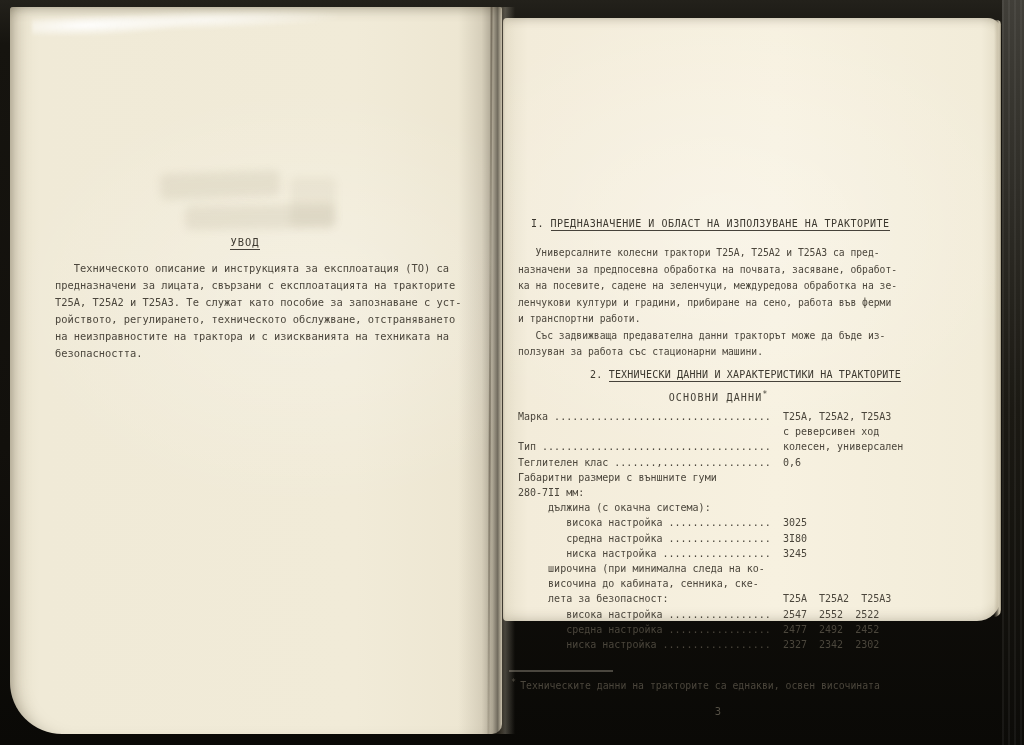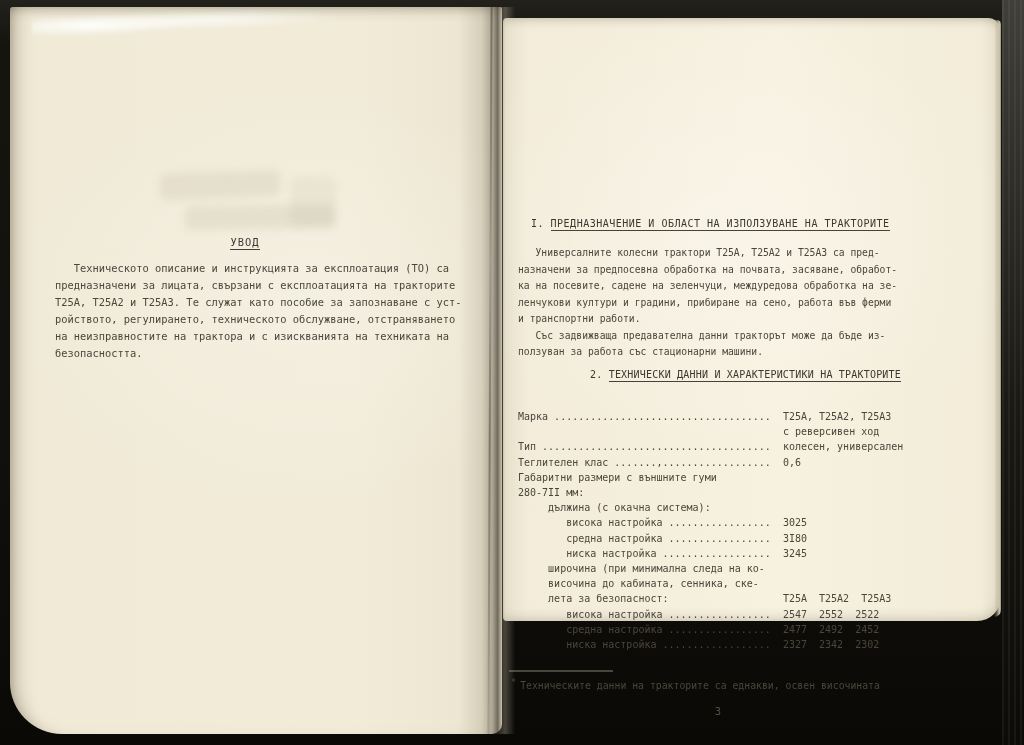--- a/index.html
+++ b/index.html
@@ -123,20 +123,21 @@
         <div class="line">назначени за предпосевна обработка на почвата, засяване, обработ-</div>
         <div class="line">ка на посевите, садене на зеленчуци, междуредова обработка на зе-</div>
         <div class="line">ленчукови култури и градини, прибиране на сено, работа във ферми</div>
         <div class="line">и транспортни работи.</div>
         <div class="line">   Със задвижваща предавателна данни тракторът може да бъде из-</div>
         <div class="line">ползуван за работа със стационарни машини.</div>
       </div>
 
     <div class="rp-h2"><span>2. </span><span class="u">ТЕХНИЧЕСКИ ДАННИ И ХАРАКТЕРИСТИКИ НА ТРАКТОРИТЕ</span></div>
 
+    <div class="rp-sub"><span>ОСНОВНИ ДАННИ</span><sup>*</sup></div>
 
     <div class="rp-table">
         <div class="line">Марка ....................................  Т25А, Т25А2, Т25А3</div>
         <div class="line">                                            с реверсивен ход</div>
         <div class="line">Тип ......................................  колесен, универсален</div>
         <div class="line">Теглителен клас .......,..................  0,6</div>
         <div class="line">Габаритни размери с външните гуми</div>
         <div class="line">280-7II мм:</div>
         <div class="line">     дължина (с окачна система):</div>
         <div class="line">        висока настройка .................  3025</div>

